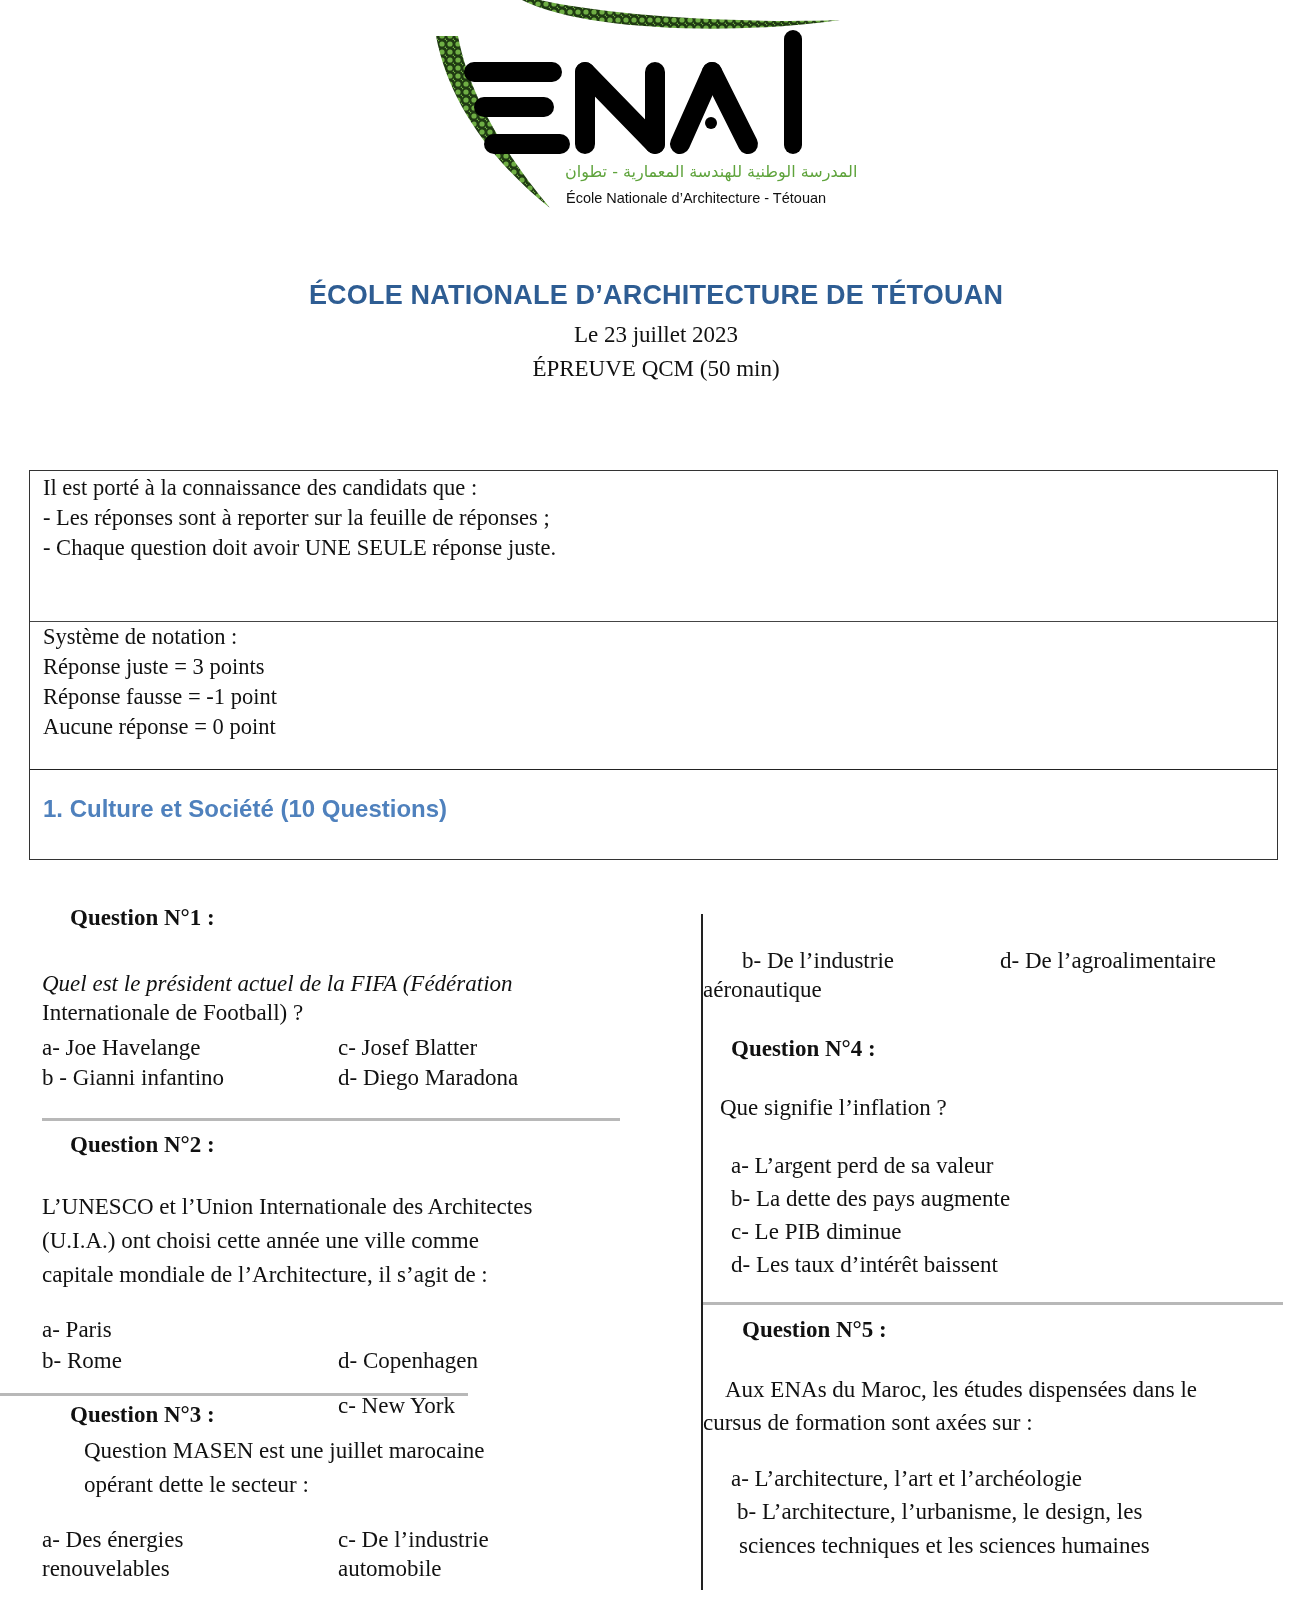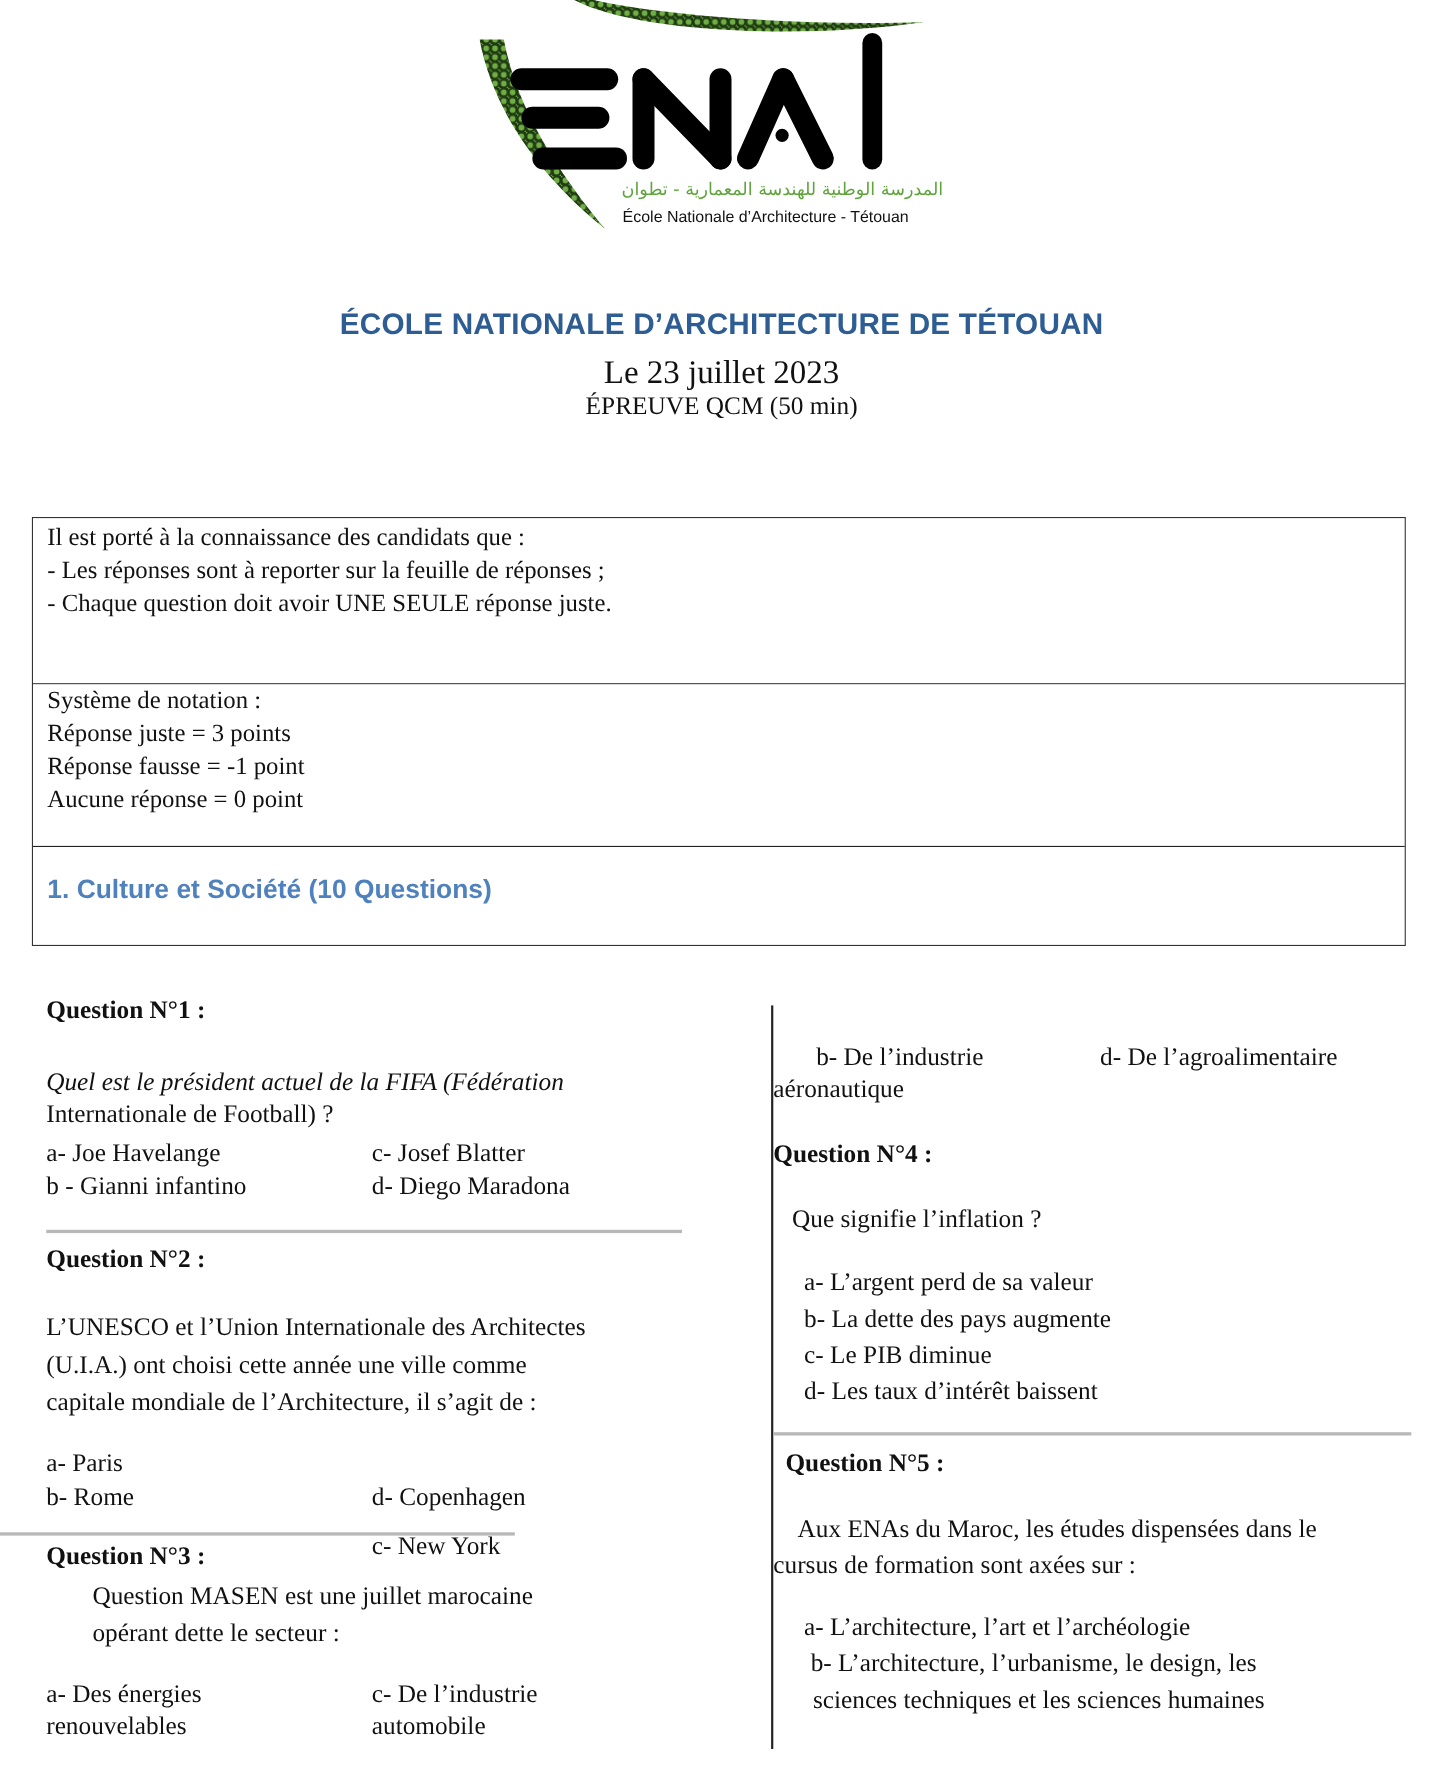--- a/index.html
+++ b/index.html
@@ -7,33 +7,33 @@
          font-family: "Liberation Serif", "DejaVu Serif", serif; color: #111; }
   .abs { position: absolute; }
 
   
   #logo { left: 430px; top: 0; width: 440px; height: 215px; }
   .logo-ar { left: 565px; top: 162px; font-size: 16px; color: #5ea33b; font-family: "DejaVu Sans", sans-serif; direction: rtl; white-space: nowrap; }
   .logo-fr { left: 566px; top: 190px; font-size: 14.5px; color: #111; font-family: "Liberation Sans", "DejaVu Sans", sans-serif; white-space: nowrap; }
 
   
   .school-title { left: 0; width: 1312px; top: 280px; text-align: center; font-family: "Liberation Sans", "DejaVu Sans", sans-serif; font-weight: bold; font-size: 27px; color: #2e5d93; letter-spacing: 0.2px; }
-  .exam-date { left: 0; width: 1312px; top: 322px; text-align: center; font-size: 30px; }
+  .exam-date { left: 0; width: 1312px; top: 322px; text-align: center; font-size: 23px; }
   .exam-title { left: 0; width: 1312px; top: 356px; text-align: center; font-size: 23px; }
 
   
   .info-table { left: 29px; top: 470px; width: 1249px; height: 390px; border: 1.5px solid #333; box-sizing: border-box; }
   .cell { position: absolute; left: 0; right: 0; padding-left: 13px; font-size: 22.5px; line-height: 30px; }
   .cell1 { top: 0; height: 148px; padding-top: 2px; border-bottom: 1.5px solid #444; }
   .cell2 { top: 149px; height: 147px; padding-top: 2px; border-bottom: 1.5px solid #222; }
   .cell3 { top: 297px; height: 90px; text-align: right; }
   .section-title { position: absolute; left: 13px; top: 26px; font-family: "Liberation Sans", "DejaVu Sans", sans-serif; font-weight: bold; font-size: 24px; color: #4f81bd; }
 
   
-  .q-head { font-weight: bold; font-size: 23px; }
+  .q-head { font-weight: bold; font-size: 23px; margin-left: 28px; }
   .txt { font-size: 23px; line-height: 32px; white-space: nowrap; }
   .hr { height: 3px; background: #b8b8b8; }
   .vline { left: 701px; top: 914px; width: 1.5px; height: 676px; background: #222; }
 </style>
 </head>
 <body>
 
 <div id="logo" class="abs">
   <svg width="440" height="215" viewBox="0 0 440 215">
     <defs>

